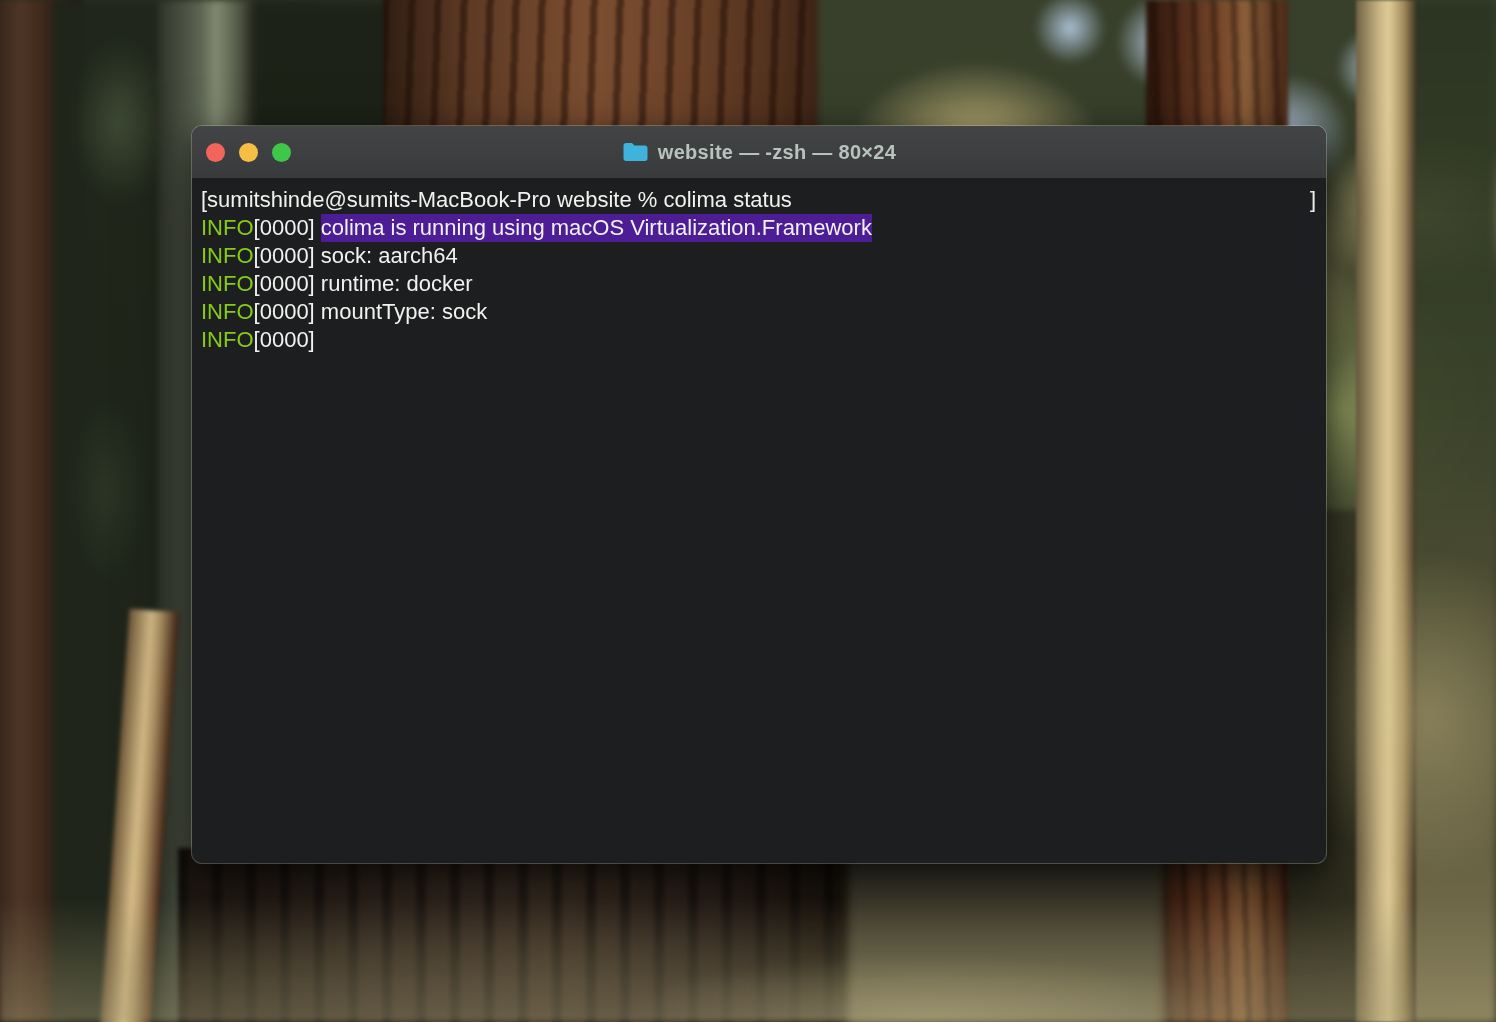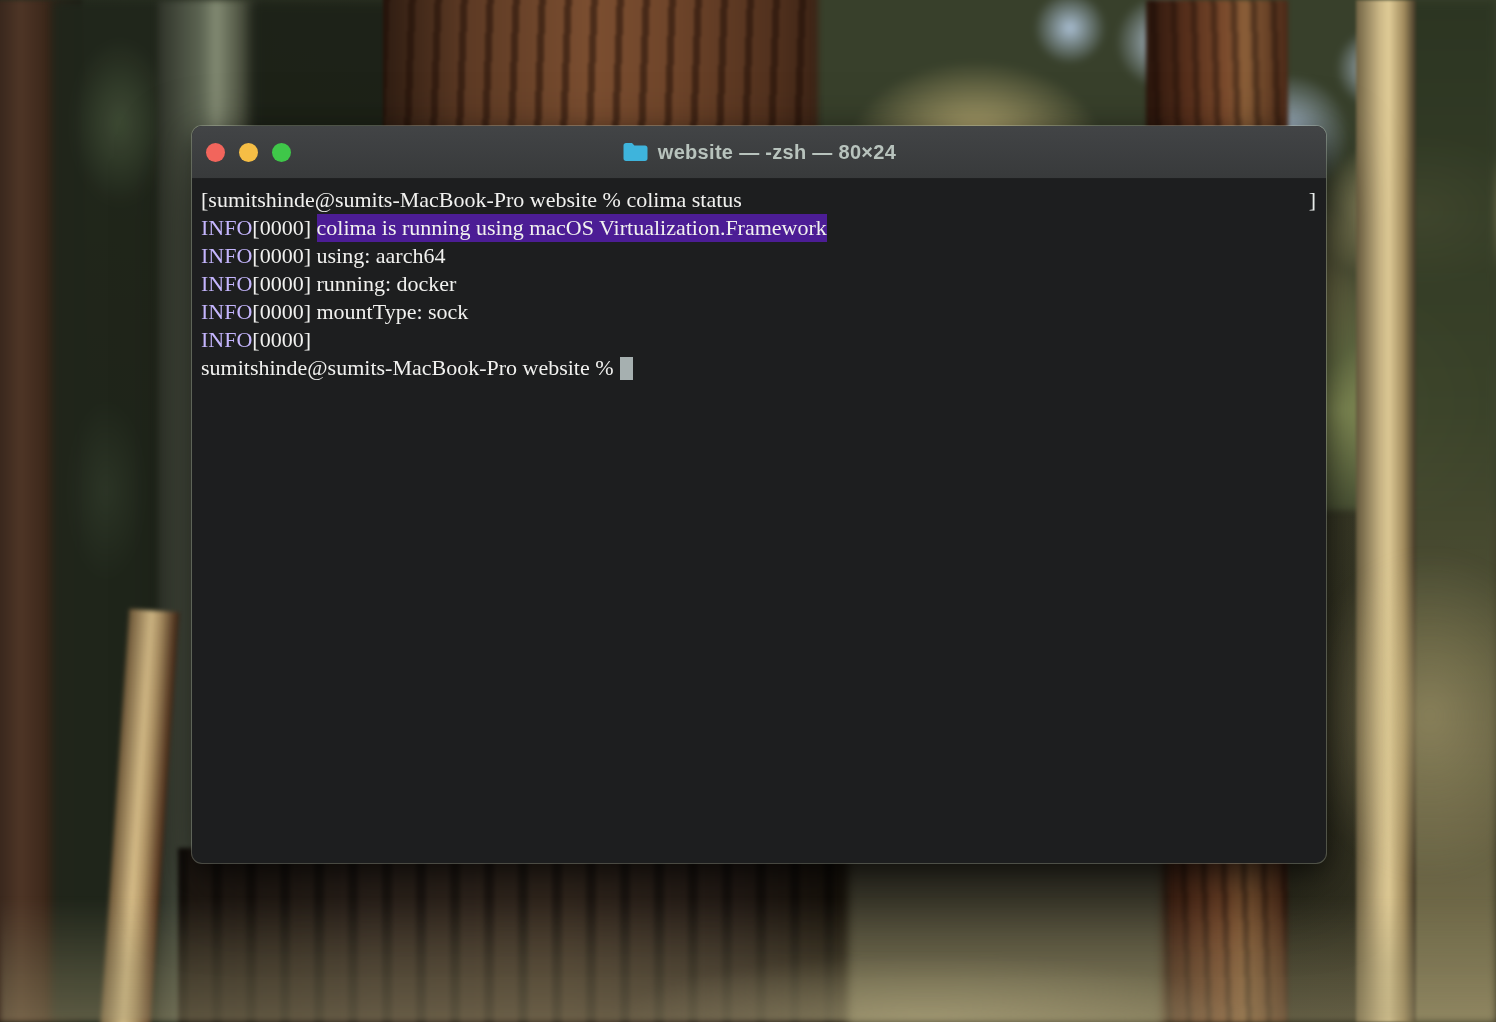--- a/index.html
+++ b/index.html
@@ -91,26 +91,26 @@
   .light-yellow{background:#f6be45;}
   .light-green{background:#3fc749;}
   .title-wrap{position:absolute;left:0;right:0;top:0;bottom:0;
     display:flex;justify-content:center;align-items:center;gap:9px;pointer-events:none;}
   .title-text{font-family:"Liberation Sans",sans-serif;font-weight:700;font-size:20px;
     color:#b8c3bd;letter-spacing:.3px;}
   .folder-svg{width:27px;height:22px;display:block;}
 
   .term{
     flex:1;padding:7px 8px 0 9px;
-    font-family:Liberation Serif, serif;
+    font-family:Liberation Sans, sans-serif;
     font-size:22px;line-height:28px;color:#f1f1ef;
   }
   .line{height:28px;display:flex;align-items:center;}
   .line span{white-space:pre;}
-  .info{color:#c4b5fd;}
+  .info{color:#84cc16;}
   .sel{background:#4c1d95;}
   .push-right{margin-left:auto;padding-right:2px;color:#e8ecea;}
   .cursor{display:inline-block;width:13px;height:23px;background:#a6b0b0;margin-left:1px;}
 </style>
 </head>
 <body>
 
 <div class="wallpaper">
   <div class="wp wp-base"></div>
   <div class="wp trunk-left"></div>
@@ -150,34 +150,30 @@
         <span class="push-right">]</span>
       </div>
     <div class="line">
         <span class="info">INFO</span>
         <span>[0000] </span>
         <span class="sel">colima is running using macOS Virtualization.Framework</span>
       </div>
     <div class="line">
         <span class="info">INFO</span>
         <span>[0000] </span>
-        <span>using: aarch64</span>
+        <span>sock: aarch64</span>
       </div>
     <div class="line">
         <span class="info">INFO</span>
         <span>[0000] </span>
-        <span>running: docker</span>
+        <span>runtime: docker</span>
       </div>
     <div class="line">
         <span class="info">INFO</span>
         <span>[0000] </span>
         <span>mountType: sock</span>
       </div>
     <div class="line">
         <span class="info">INFO</span>
         <span>[0000] </span>
       </div>
-    <div class="line">
-        <span>sumitshinde@sumits-MacBook-Pro website % </span>
-        <span class="cursor"></span>
-      </div>
   </div>
 </div>
 
 </body></html>

